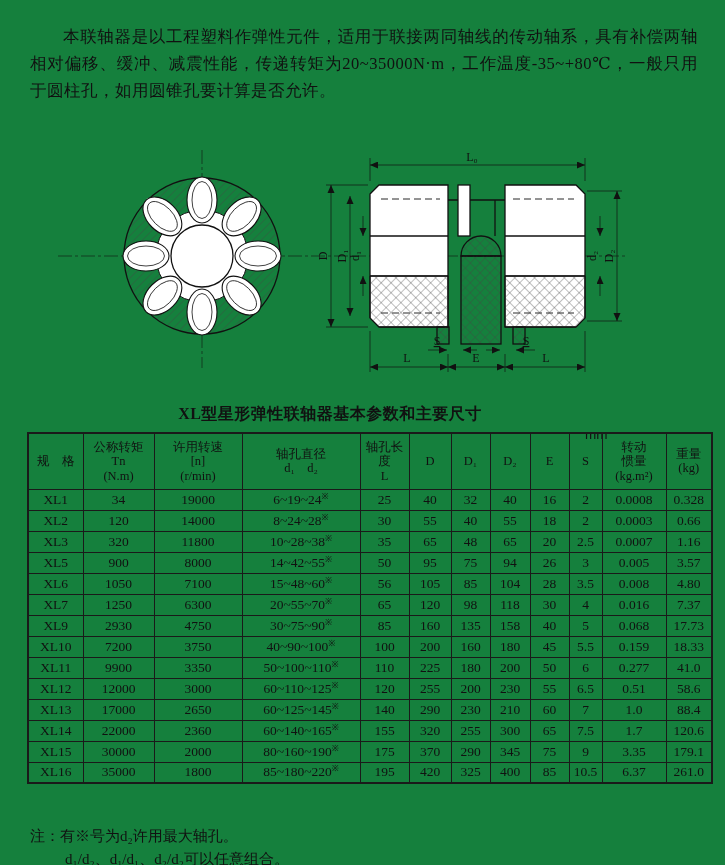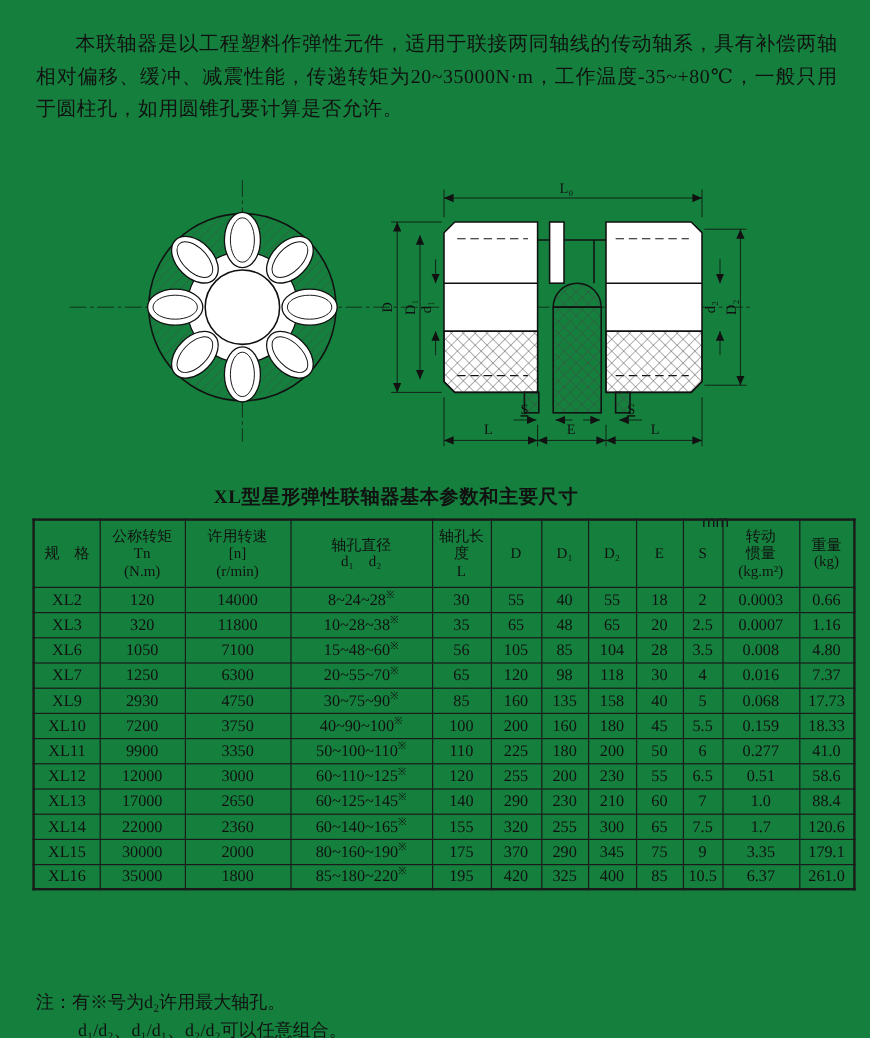--- a/index.html
+++ b/index.html
@@ -242,20 +242,34 @@
             <div>(kg.m²)</div>
           </th>
           <th>
             <div>重量</div>
             <div>(kg)</div>
           </th>
         </tr>
     </thead>
     <tbody id="table-body">
         <tr>
+          <td>XL1</td>
+          <td>34</td>
+          <td>19000</td>
+          <td><span>6~19~24</span><sup>※</sup></td>
+          <td>25</td>
+          <td>40</td>
+          <td>32</td>
+          <td>40</td>
+          <td>16</td>
+          <td>2</td>
+          <td>0.0008</td>
+          <td>0.328</td>
+        </tr>
+        <tr>
           <td>XL2</td>
           <td>120</td>
           <td>14000</td>
           <td><span>8~24~28</span><sup>※</sup></td>
           <td>30</td>
           <td>55</td>
           <td>40</td>
           <td>55</td>
           <td>18</td>
           <td>2</td>
@@ -270,20 +284,34 @@
           <td>35</td>
           <td>65</td>
           <td>48</td>
           <td>65</td>
           <td>20</td>
           <td>2.5</td>
           <td>0.0007</td>
           <td>1.16</td>
         </tr>
         <tr>
+          <td>XL5</td>
+          <td>900</td>
+          <td>8000</td>
+          <td><span>14~42~55</span><sup>※</sup></td>
+          <td>50</td>
+          <td>95</td>
+          <td>75</td>
+          <td>94</td>
+          <td>26</td>
+          <td>3</td>
+          <td>0.005</td>
+          <td>3.57</td>
+        </tr>
+        <tr>
           <td>XL6</td>
           <td>1050</td>
           <td>7100</td>
           <td><span>15~48~60</span><sup>※</sup></td>
           <td>56</td>
           <td>105</td>
           <td>85</td>
           <td>104</td>
           <td>28</td>
           <td>3.5</td>

